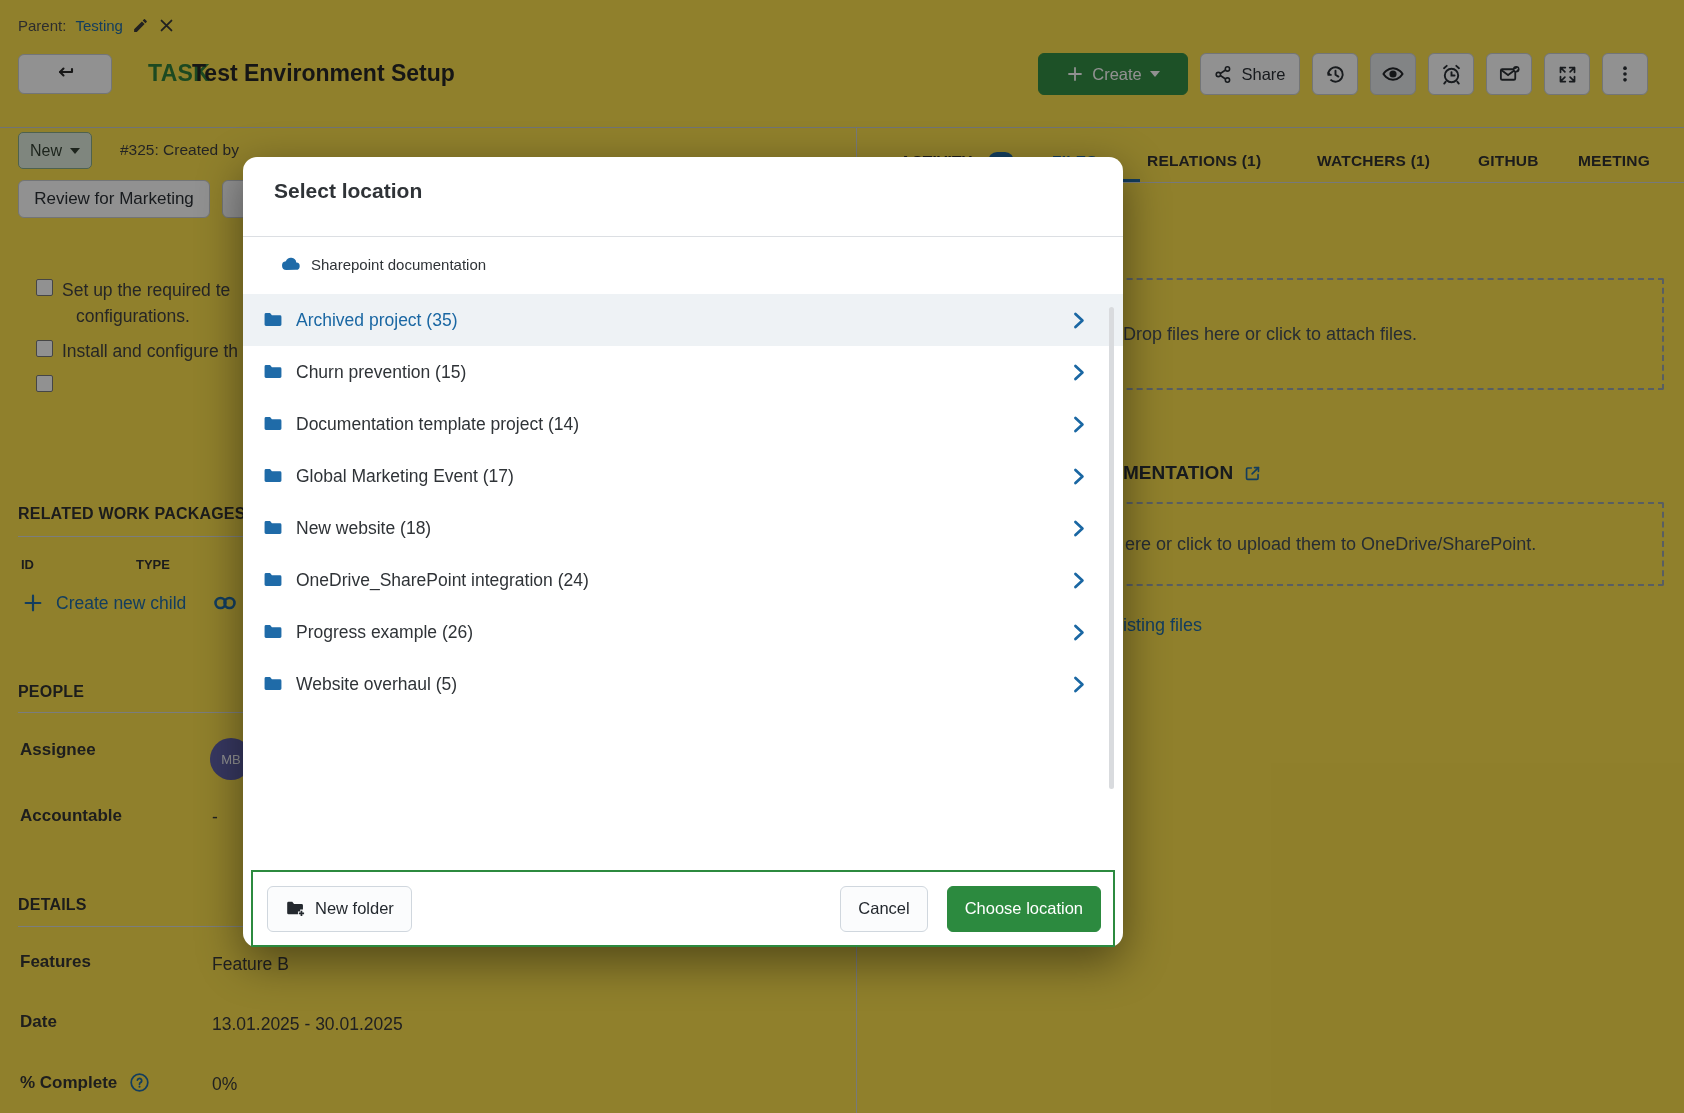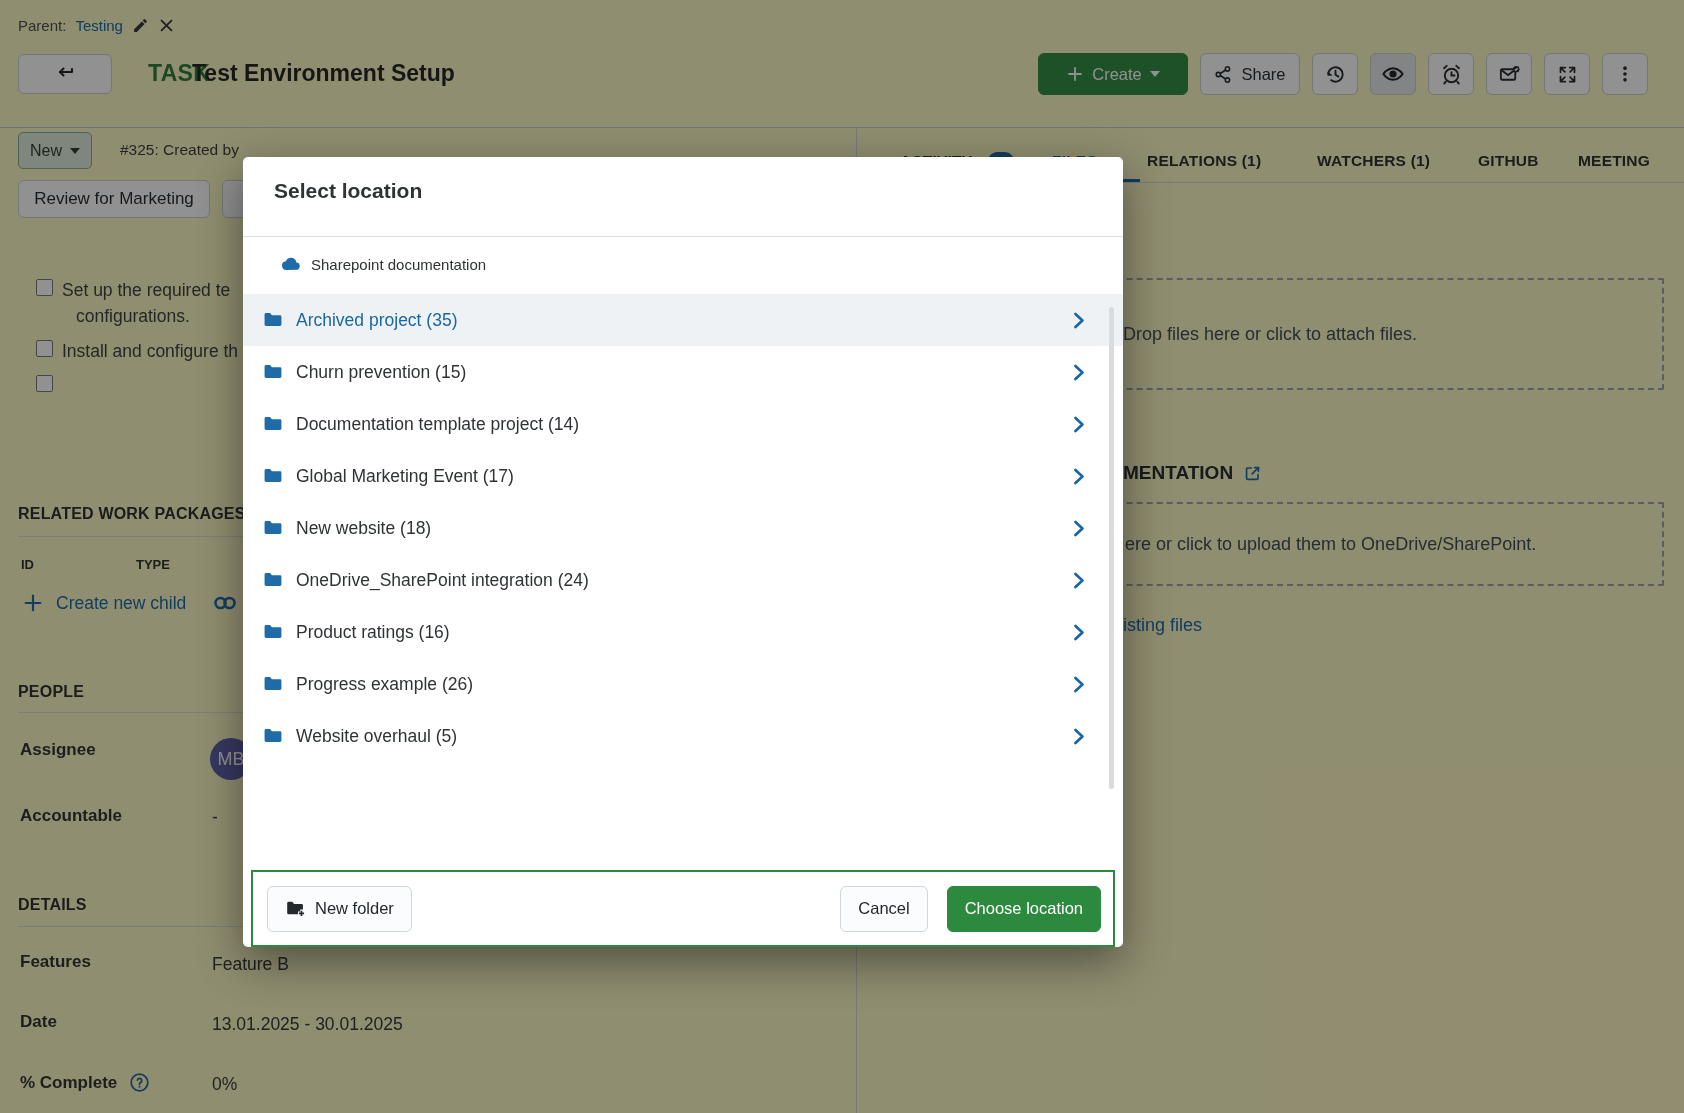--- a/index.html
+++ b/index.html
@@ -1,21 +1,21 @@
 <!DOCTYPE html>
 <html style="--green: #2c8a3f; --blue: #1a67a3; --task-green: #2a7d34; --avatar: #5b5da8;"><head>
 <meta charset="utf-8">
 <style>
   :root{
     --green:#2c8a3f; --blue:#1a67a3; --task-green:#2a7d34; --avatar:#5b5da8;
     --txt:#2e2e2e; --border:#c8ccd0;
   }
   *{box-sizing:border-box; margin:0; padding:0;}
   body{font-family:"Liberation Sans", sans-serif; background:#666;}
-  .screen{position:relative; width:1684px; height:1113px; background:#fef9c3; overflow:hidden;}
+  .screen{position:relative; width:1684px; height:1113px; background:#fde047; overflow:hidden;}
   .abs{position:absolute;}
   svg{display:block;}
 
   
   .dim-overlay{position:absolute; inset:0; background:rgba(10,10,10,0.45); z-index:5;}
   .parent-row{left:18px; top:17px; display:flex; align-items:center; gap:9px; font-size:15px; color:#4a4a4a;}
   .parent-link{color:var(--blue); cursor:pointer;}
   .icon-sm{width:17px; height:17px;}
   .hdr-divider{left:0; top:127px; width:1684px; height:1px; background:#c4c8cc;}
   .v-divider{left:856px; top:128px; width:1px; height:985px; background:#cfd3d7;}
@@ -43,35 +43,35 @@
   .chk-box{flex:0 0 17px; width:17px; height:17px; margin-top:2px; border:1.6px solid #777; border-radius:2px; background:#fff; cursor:pointer;}
   .chk-lines div{line-height:26px; white-space:nowrap;}
   .chk-lines .cont{padding-left:14px;}
 
   .section-h{font-size:16px; font-weight:700; color:#2b2b2b; letter-spacing:.2px; white-space:nowrap;}
   .sec-divider{height:1px; background:#d7dadd; width:816px; left:18px;}
   .col-h{font-size:13px; font-weight:700; color:#2b2b2b;}
   .create-child{left:22px; top:592px; display:flex; align-items:center; gap:12px; color:var(--blue); font-size:17.5px; cursor:pointer;}
   .field-label{font-size:17px; font-weight:600; color:#2e2e2e;}
   .field-value{font-size:17.5px; color:#333;}
-  .avatar{left:210px; top:738px; width:42px; height:42px; border-radius:50%; background:var(--avatar); color:#fff; font-size:18px; display:flex; align-items:center; justify-content:center;}
+  .avatar{left:210px; top:738px; width:42px; height:42px; border-radius:50%; background:var(--avatar); color:#fff; font-size:13px; display:flex; align-items:center; justify-content:center;}
 
   
   .tab{font-size:15.5px; font-weight:700; color:#2b2b2b; letter-spacing:.2px; cursor:pointer; white-space:nowrap;}
   .tab.blue{color:var(--blue);}
   .tab-badge{left:988px; top:152px; width:26px; height:18px; border-radius:9px; background:var(--blue);}
   .tabs-underline{left:857px; top:182px; width:827px; height:1px; background:#cfd3d7;}
   .tab-active-bar{left:1040px; top:179px; width:100px; height:3px; background:var(--blue);}
   .dropzone{border:2px dashed #98a2ab; border-radius:2px; display:flex; align-items:center; justify-content:center; color:#3f4a54; font-size:18px;}
   .frag-heading{left:1123px; top:462px; display:flex; gap:10px; align-items:center; font-size:19px; font-weight:700; color:#24292f;}
   .frag-text{color:#3f4a54; font-size:18px; white-space:nowrap;}
   .frag-link{color:var(--blue); font-size:18px; cursor:pointer; white-space:nowrap;}
 
   
-  .modal{left:243px; top:157px; width:880px; height:790px; background:#fff; border-radius:5px; box-shadow:0 14px 46px rgba(0,0,0,.45); z-index:10;}
+  .modal{left:243px; top:157px; width:880px; height:790px; background:#fff; border-radius:14px; box-shadow:0 14px 46px rgba(0,0,0,.45); z-index:10;}
   .modal-title{left:31px; top:22px; font-size:21px; font-weight:600; color:#2f3337;}
   .modal-hdr-div{left:0; top:79px; width:880px; height:1px; background:#dcdfe3;}
   .breadcrumb{left:37px; top:96px; display:flex; align-items:center; gap:9px; font-size:15px; color:#2f3337;}
   .folder-list{left:0; top:137px; width:880px;}
   .folder-row{height:52px; display:flex; align-items:center; padding:0 34px 0 19px; cursor:pointer;}
   .folder-row.selected{background:#eef2f5;}
   .folder-row .f-label{margin-left:12px; font-size:17.5px; color:#2f3337;}
   .folder-row.selected .f-label{color:var(--blue);}
   .folder-row .spacer{flex:1;}
   .scrollbar{left:866px; top:150px; width:5px; height:482px; border-radius:3px; background:#d9dbde;}
@@ -391,34 +391,20 @@
           </span>
     <span class="f-label">OneDrive_SharePoint integration (24)</span>
     <span class="spacer"></span>
     <span>
             <svg width="21" height="21" viewBox="0 0 24 24" fill="none" stroke="#1a67a3" stroke-width="3.1" stroke-linecap="round" stroke-linejoin="round">
               <path d="m8.5 4.5 8 7.5-8 7.5"></path>
             </svg>
           </span>
   </div>
 
-  <div class="folder-row">
-    <span>
-            <svg width="22" height="22" viewBox="0 0 24 24" fill="#1f6ba8">
-              <path d="M2.8 6A1.6 1.6 0 0 1 4.4 4.4h4.4l2 2.4h8.8A1.6 1.6 0 0 1 21.2 8.4V17a1.6 1.6 0 0 1-1.6 1.6H4.4A1.6 1.6 0 0 1 2.8 17z"></path>
-            </svg>
-          </span>
-    <span class="f-label">Product ratings (16)</span>
-    <span class="spacer"></span>
-    <span>
-            <svg width="21" height="21" viewBox="0 0 24 24" fill="none" stroke="#1a67a3" stroke-width="3.1" stroke-linecap="round" stroke-linejoin="round">
-              <path d="m8.5 4.5 8 7.5-8 7.5"></path>
-            </svg>
-          </span>
-  </div>
 
   <div class="folder-row">
     <span>
             <svg width="22" height="22" viewBox="0 0 24 24" fill="#1f6ba8">
               <path d="M2.8 6A1.6 1.6 0 0 1 4.4 4.4h4.4l2 2.4h8.8A1.6 1.6 0 0 1 21.2 8.4V17a1.6 1.6 0 0 1-1.6 1.6H4.4A1.6 1.6 0 0 1 2.8 17z"></path>
             </svg>
           </span>
     <span class="f-label">Progress example (26)</span>
     <span class="spacer"></span>
     <span>

